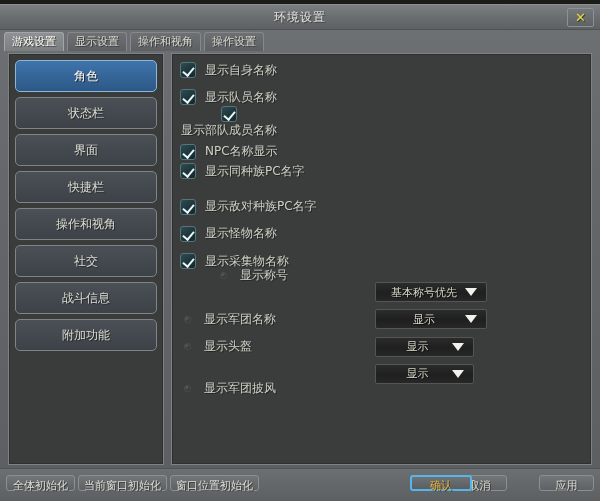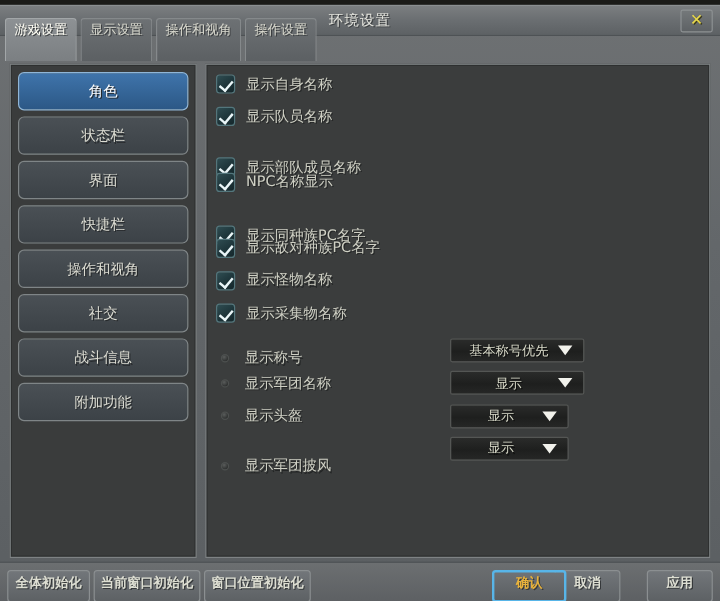--- a/index.html
+++ b/index.html
@@ -70,21 +70,21 @@
     position: relative;
     height: 21px;
     flex: 0 0 21px;
     padding-left: 4px;
     box-sizing: border-box;
     display: flex;
     align-items: flex-end;
     gap: 3px;
   }
   .tab {
-    height: 36px;
+    height: 19px;
     line-height: 18px;
     padding: 0 7px;
     font-size: 11px;
     color: #d8d8cd;
     background: linear-gradient(180deg, #6d7174 0%, #5c6063 100%);
     border: 1px solid #85898b;
     border-bottom: none;
     border-radius: 3px 3px 0 0;
     text-shadow: 1px 1px 0 #393c3e;
     cursor: pointer;
@@ -223,33 +223,32 @@
   
   #footer {
     flex: 0 0 32px;
     position: relative;
     background: linear-gradient(180deg, #6c6f71 0%, #5d6063 100%);
     border-top: 1px solid #4f5355;
   }
   .btn {
     position: absolute;
     top: 6px;
-    height: 27px;
+    height: 16px;
     line-height: 19px;
     text-align: center;
     font-size: 11px;
     color: #ddded2;
     background: linear-gradient(180deg, #72767a 0%, #5d6164 100%);
     border: 1px solid #8b8f91;
     border-radius: 3px;
     box-sizing: border-box;
     cursor: pointer;
     text-shadow: 1px 1px 0 #35383a;
     white-space: nowrap;
-    font-weight: bold;
   }
   .btn.primary {
     color: #e8b23c;
     border: 2px solid #58b5e8;
     background: linear-gradient(180deg, #6f7377 0%, #5a5e61 100%);
     line-height: 17px;
   }
 </style>
 </head>
 <body>
@@ -283,45 +282,45 @@
       </div>
     <div class="panel" id="content-panel">
         <div class="opt-row" style="top: 5px;">
           <div class="checkbox"></div>
           <span class="opt-label">显示自身名称</span>
         </div>
         <div class="opt-row" style="top: 32.3px;">
           <div class="checkbox"></div>
           <span class="opt-label">显示队员名称</span>
         </div>
-        <div class="opt-row" style="top: 74px;">
+        <div class="opt-row" style="top: 52px; flex-direction: column;">
           <div class="checkbox"></div>
           <span class="opt-label">显示部队成员名称</span>
         </div>
         <div class="opt-row" style="top: 86.9px;">
           <div class="checkbox"></div>
           <span class="opt-label">NPC名称显示</span>
         </div>
-        <div class="opt-row" style="top: 131px;">
+        <div class="opt-row" style="top: 106px;">
           <div class="checkbox"></div>
           <span class="opt-label">显示同种族PC名字</span>
         </div>
         <div class="opt-row" style="top: 141.5px;">
           <div class="checkbox"></div>
           <span class="opt-label">显示敌对种族PC名字</span>
         </div>
         <div class="opt-row" style="top: 168.8px;">
           <div class="checkbox"></div>
           <span class="opt-label">显示怪物名称</span>
         </div>
         <div class="opt-row" style="top: 196.1px;">
           <div class="checkbox"></div>
           <span class="opt-label">显示采集物名称</span>
         </div>
-        <div class="opt-row has-bullet" style="top: 233px;">
+        <div class="opt-row has-bullet" style="top: 210px; margin-left: 36px;">
           <div class="bullet"></div>
           <span class="opt-label">显示称号</span>
         </div>
         <div class="dropdown" style="top: 228px; left: 203px; width: 112px;">
           <span class="dd-value">基本称号优先</span>
           <span class="dd-arrow"></span>
         </div>
         <div class="opt-row has-bullet" style="top: 254.3px;">
           <div class="bullet"></div>
           <span class="opt-label">显示军团名称</span>
@@ -347,16 +346,16 @@
           <span class="dd-arrow"></span>
         </div>
       </div>
   </div>
 
   <div id="footer">
       <div class="btn" style="left: 6px; width: 69px;"><span>全体初始化</span></div>
       <div class="btn" style="left: 78px; width: 89px;"><span>当前窗口初始化</span></div>
       <div class="btn" style="left: 170px; width: 89px;"><span>窗口位置初始化</span></div>
       <div class="btn" style="left: 539px; width: 55px;"><span>应用</span></div>
-      <div class="btn" style="left: 462px; width: 55px;"><span>取消</span></div>
+      <div class="btn" style="left: 452px; width: 55px;"><span>取消</span></div>
       <div class="btn primary" style="left: 410px; width: 62px;"><span>确认</span></div>
     </div>
 </div>
 
 </body></html>

